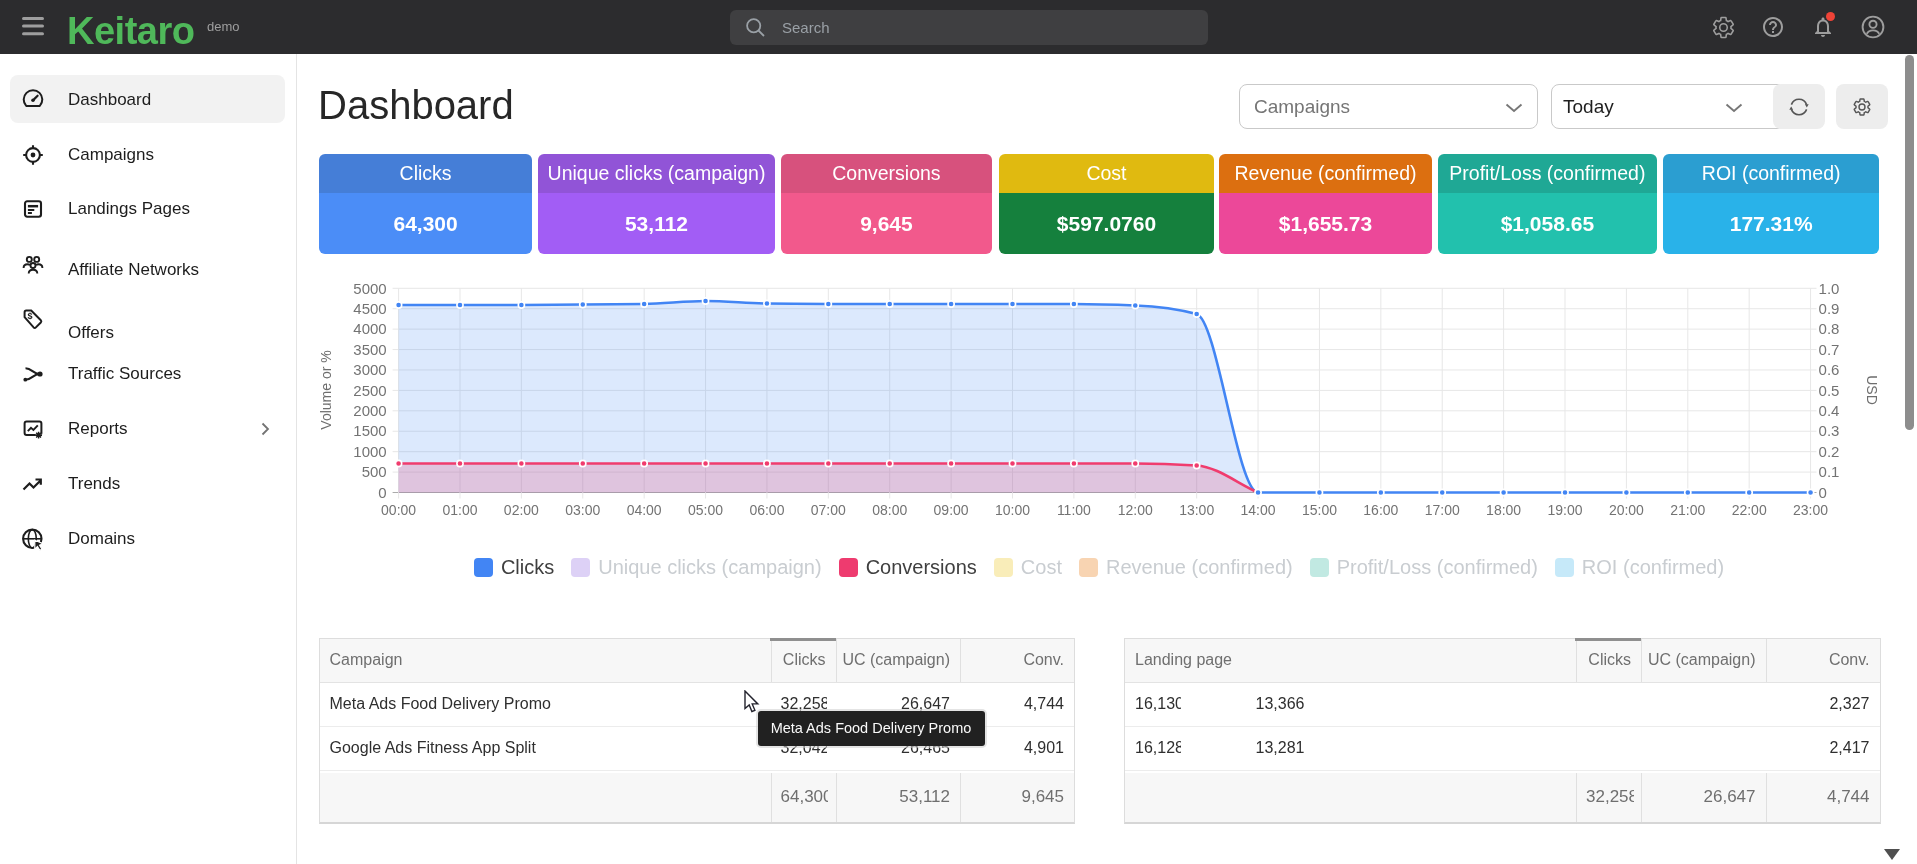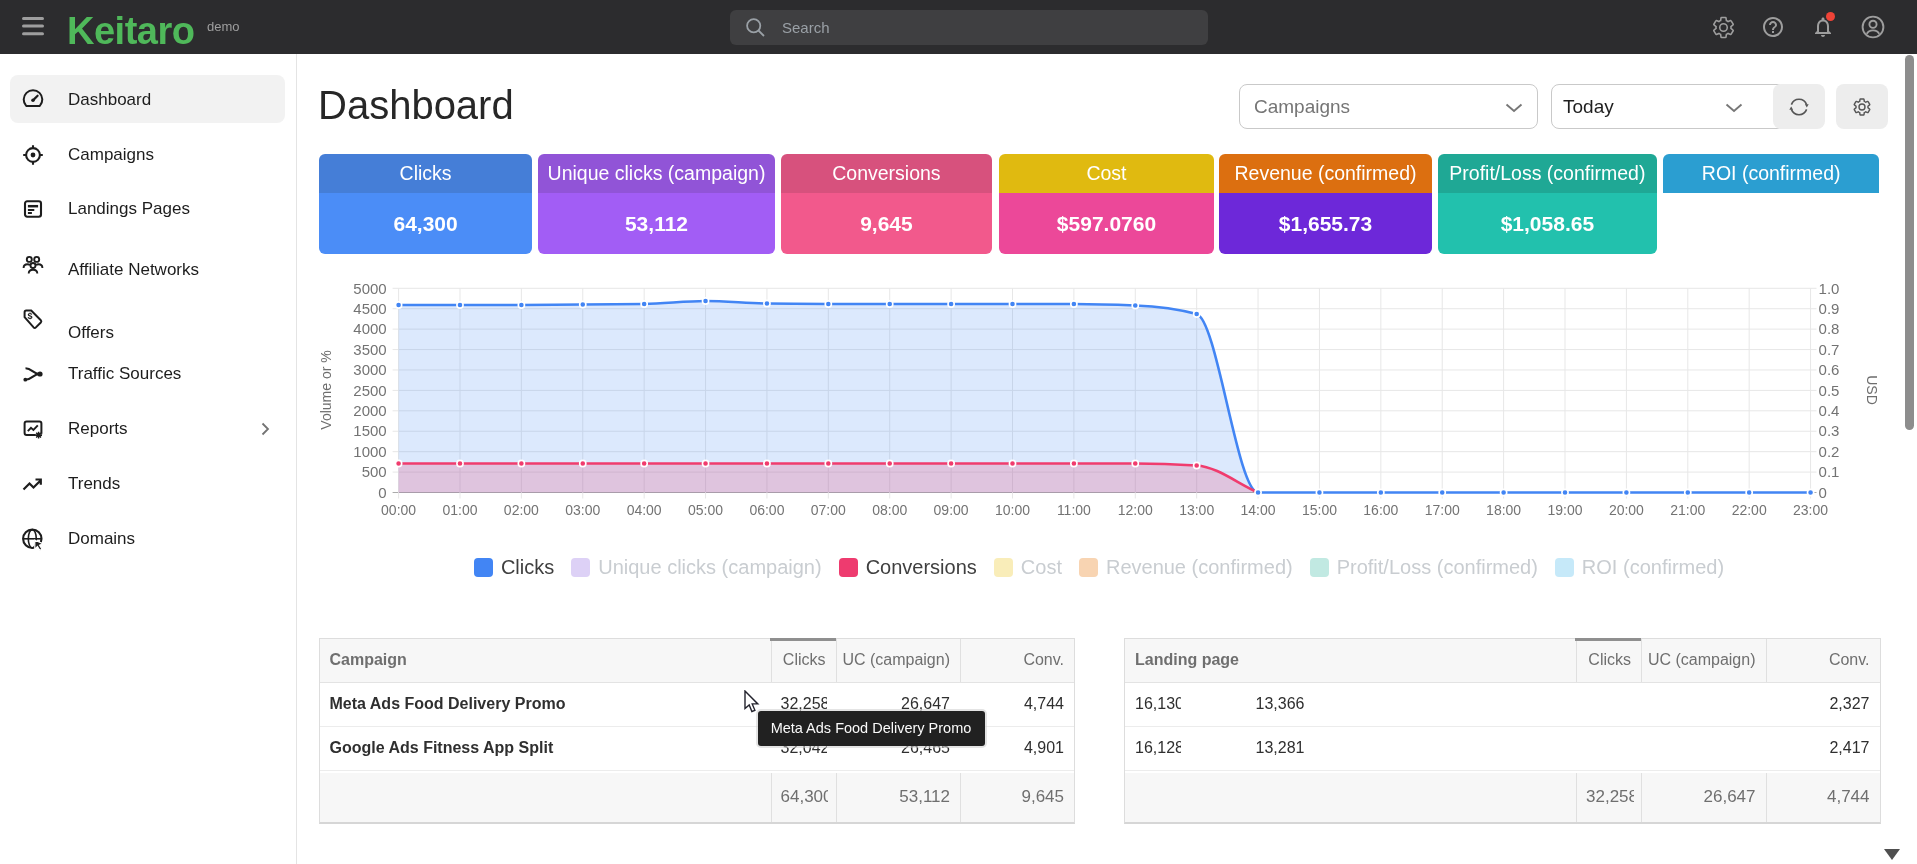--- a/index.html
+++ b/index.html
@@ -43,21 +43,21 @@
 .thead { height:44px; background:#f7f7f7; border-bottom:1px solid #e3e3e3; color:#6f6f6f; }
 .tbody { height:44px; background:#fff; border-bottom:1px solid #ececec; color:#2f2f2f; }
 .tbody:last-of-type { border-bottom:1px solid #dddddd; }
 .tfoot { height:51px; background:#f7f7f7; border-top:2.5px solid #fff; color:#6f6f6f; }
 .c-name { width:451px; }
 .c-clicks { width:65px; }
 .c-uc { width:124.5px; }
 .c-conv { flex:1; }
 .hcell, .bcell, .fcell { display:flex; align-items:center; font-size:16px; padding:0 10px; white-space:nowrap; }
 .hcell { }
-.c-name.hcell, .c-name.bcell { padding-left:10px;font-weight:bold; }
+.c-name.hcell, .c-name.bcell { padding-left:10px; }
 .c-clicks.bcell, .c-clicks.fcell { padding:0; }
 .bcell { font-size:16px; }
 .fcell { font-size:17px; }
 .hcell[style], .fcell[style], .bcell[style] { justify-content:flex-end; }
 .vb { border-left:1px solid #e0e0e0; }
 .clipnum { overflow:hidden; white-space:nowrap; margin-left:10px; flex-shrink:0; }
 .sortbar { position:absolute; left:450px; top:-1px; width:66px; height:3px; background:#8f8f8f; z-index:3; }
 
 .tooltip { position:absolute; left:757.5px; top:710.5px; width:227px; height:35.5px; background:#212121;
   border-radius:3px; color:#fafafa; font-size:14.5px; display:flex; align-items:center; justify-content:center;
@@ -198,32 +198,33 @@
 <div class="card" style="left:538.4px;width:236.2px">
 <div class="card-h" style="background:#9154d7">Unique clicks (campaign)</div>
 <div class="card-b" style="background:#a25df5">53,112</div>
 </div>
 <div class="card" style="left:780.6px;width:211.7px">
 <div class="card-h" style="background:#d7517d">Conversions</div>
 <div class="card-b" style="background:#f2598c">9,645</div>
 </div>
 <div class="card" style="left:999.2px;width:214.6px">
 <div class="card-h" style="background:#e0ba10">Cost</div>
-<div class="card-b" style="background:#ec4899">$597.0760</div>
+<div class="card-b" style="background:#15803d">$597.0760</div>
 </div>
 <div class="card" style="left:1219px;width:213px">
 <div class="card-h" style="background:#dc6f10">Revenue (confirmed)</div>
-<div class="card-b" style="background:#6d28d9">$1,655.73</div>
+<div class="card-b" style="background:#ec4899">$1,655.73</div>
 </div>
 <div class="card" style="left:1438px;width:218.8px">
 <div class="card-h" style="background:#1fa895">Profit/Loss (confirmed)</div>
 <div class="card-b" style="background:#22c1ad">$1,058.65</div>
 </div>
 <div class="card" style="left:1663px;width:216.4px">
 <div class="card-h" style="background:#2b9ed1">ROI (confirmed)</div>
+<div class="card-b" style="background:#29b2e9">177.31%</div>
 </div>
 
 <svg style="position:absolute;left:300px;top:272px" width="1596" height="262" viewBox="0 0 1596 262">
 <line x1="92.6" y1="220.5" x2="1516.5" y2="220.5" stroke="#ababab" stroke-width="1"></line>
 <line x1="92.6" y1="200.08" x2="1516.5" y2="200.08" stroke="#e7e7e7" stroke-width="1"></line>
 <line x1="92.6" y1="179.66" x2="1516.5" y2="179.66" stroke="#e7e7e7" stroke-width="1"></line>
 <line x1="92.6" y1="159.24" x2="1516.5" y2="159.24" stroke="#e7e7e7" stroke-width="1"></line>
 <line x1="92.6" y1="138.82" x2="1516.5" y2="138.82" stroke="#e7e7e7" stroke-width="1"></line>
 <line x1="92.6" y1="118.4" x2="1516.5" y2="118.4" stroke="#e7e7e7" stroke-width="1"></line>
 <line x1="92.6" y1="97.98" x2="1516.5" y2="97.98" stroke="#e7e7e7" stroke-width="1"></line>

